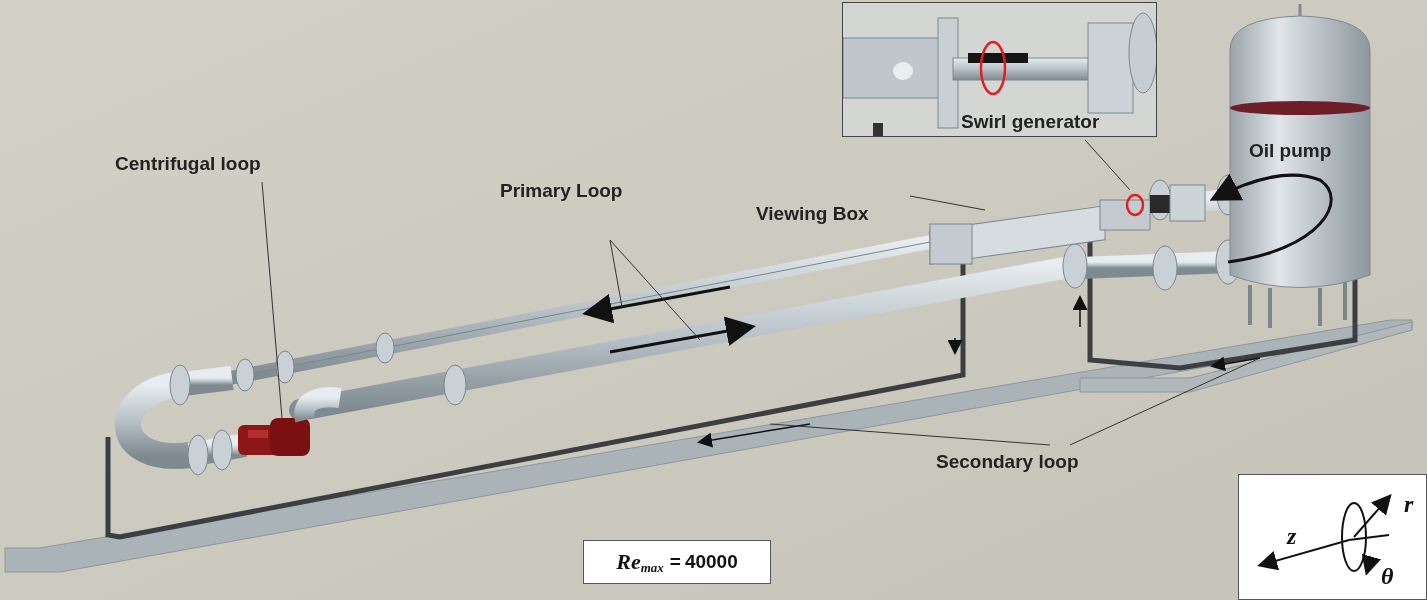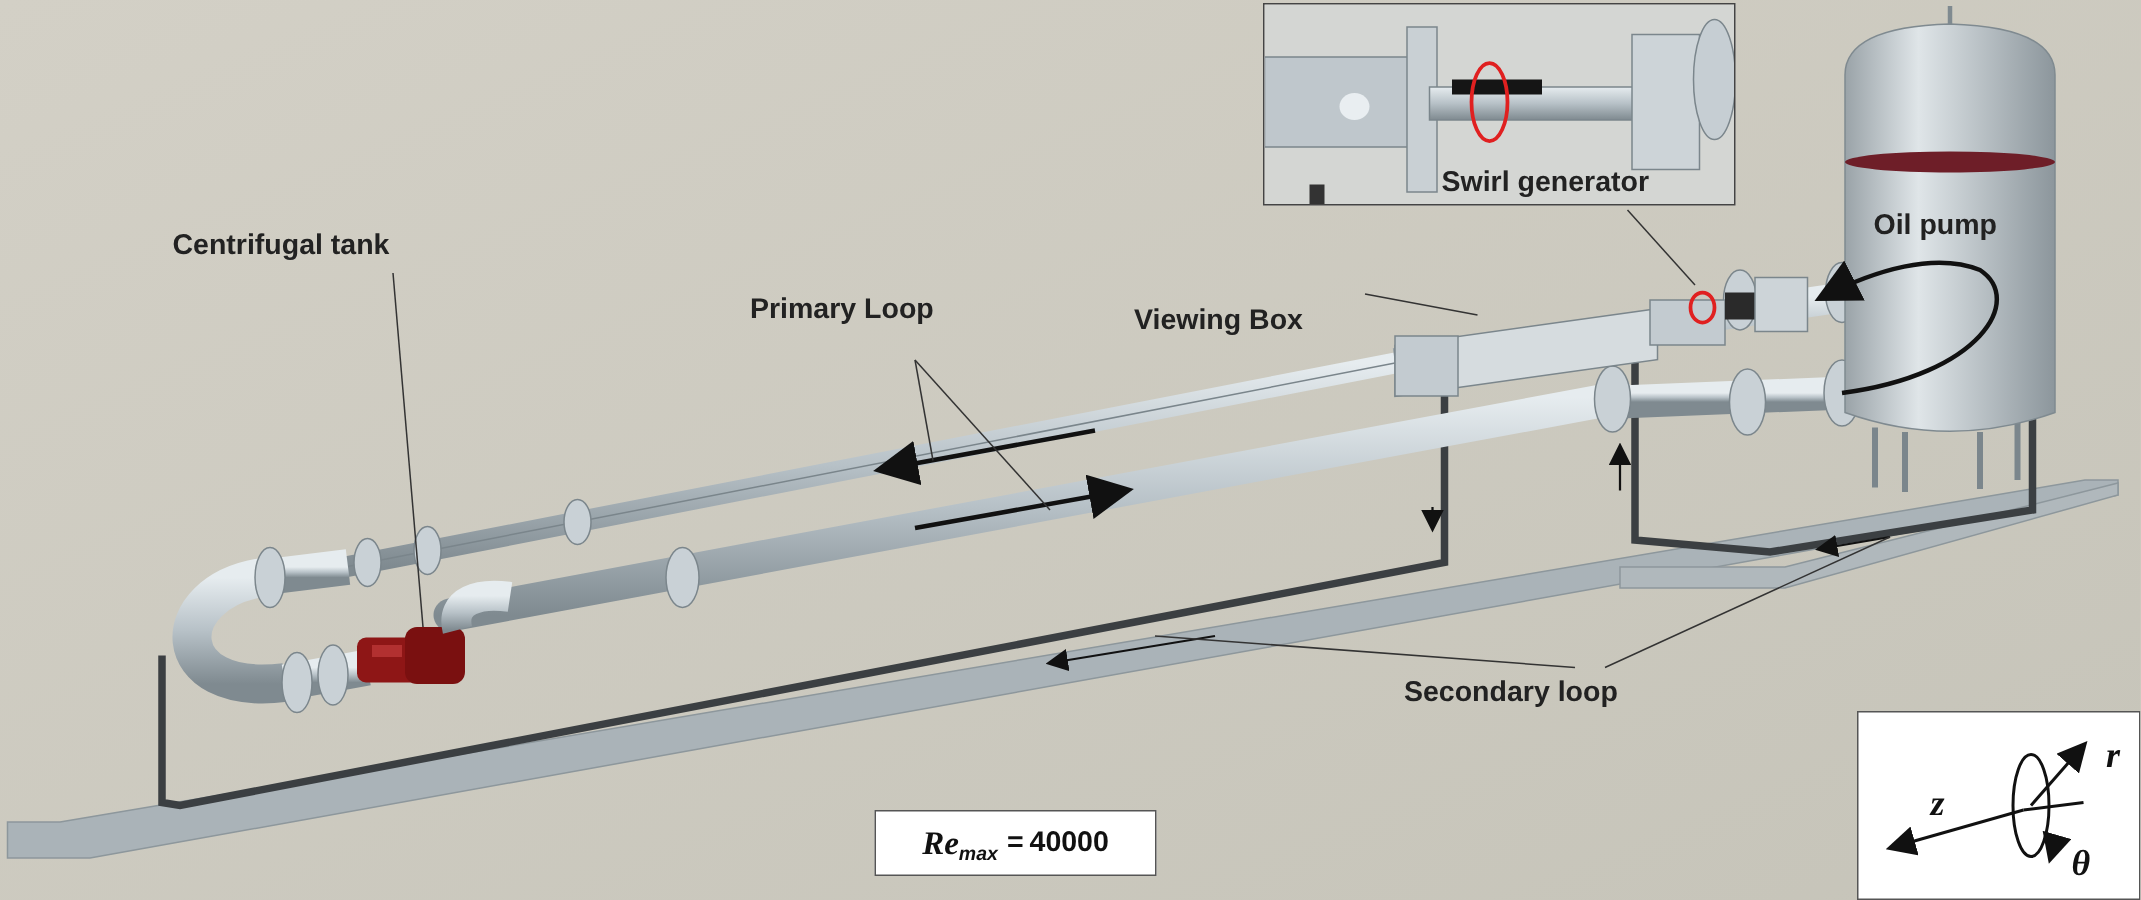--- a/index.html
+++ b/index.html
@@ -2,21 +2,21 @@
 <html><head>
 <meta charset="utf-8">
 <style>
   html, body { margin:0; padding:0; }
   body { width:1427px; height:600px; overflow:hidden; background:#cdcbbf; font-family:"Liberation Sans", sans-serif; }
   #stage { position:relative; width:1427px; height:600px; }
   #stage svg { position:absolute; left:0; top:0; }
   .lbl { position:absolute; font-weight:bold; font-size:19px; color:#222; white-space:nowrap; }
   .re-box { position:absolute; left:583px; top:540px; width:188px; height:44px; background:#fff; border:1.5px solid #555; box-sizing:border-box; display:flex; align-items:center; justify-content:center; font-size:19px; color:#111; }
   .re-box .re { font-family:"Liberation Serif", serif; font-style:italic; font-weight:bold; font-size:22px; }
-  .re-box .sub { font-family:Liberation Sans, sans-serif; font-style:italic; font-weight:bold; font-size:13px; position:relative; top:6px; }
+  .re-box .sub { font-family:Liberation Serif, serif; font-style:italic; font-weight:bold; font-size:13px; position:relative; top:6px; }
   .re-box .val { font-weight:bold; margin-left:4px; }
   .axes-box { position:absolute; left:1238px; top:474px; width:189px; height:126px; background:#fff; border:1.5px solid #555; box-sizing:border-box; }
   .ax-lbl { position:absolute; font-family:"Liberation Serif", serif; font-style:italic; font-weight:bold; font-size:24px; color:#111; }
   .inset { position:absolute; left:842px; top:2px; width:315px; height:135px; border:1.5px solid #444; box-sizing:border-box; overflow:hidden; background:#d8d8d4; }
 </style>
 </head>
 <body>
 
 <div id="stage">
   <svg width="1427" height="600" viewBox="0 0 1427 600">
@@ -137,22 +137,22 @@
       <rect x="110" y="55" width="140" height="22" fill="url(#pipeG)" stroke="#7b868c"></rect>
       <rect x="125" y="50" width="60" height="10" fill="#151515"></rect>
       <ellipse cx="150" cy="65" rx="12" ry="26" fill="none" stroke="#e02020" stroke-width="2.5"></ellipse>
       <rect x="245" y="20" width="45" height="90" fill="#cdd4d8" stroke="#7b868c"></rect>
       <ellipse cx="300" cy="50" rx="14" ry="40" fill="#c6ced3" stroke="#7b868c"></ellipse>
       <rect x="30" y="120" width="10" height="15" fill="#333"></rect>
     </svg>
     <span class="lbl" style="left:118px; top:108px;">Swirl generator</span>
   </div>
 
-  <span class="lbl" style="left:115px; top:153px;">Centrifugal tank</span>
-  <span class="lbl" style="left:500px; top:196px;">Primary Loop</span>
+  <span class="lbl" style="left:115px; top:153px;">Centrifugal loop</span>
+  <span class="lbl" style="left:500px; top:180px;">Primary Loop</span>
   <span class="lbl" style="left:756px; top:172px;margin-top:31px;">Viewing Box</span>
   <span class="lbl" style="left:1249px; top:140px;">Oil pump</span>
   <span class="lbl" style="left:936px; top:451px;">Secondary loop</span>
 
   <div class="re-box">
     <span class="re">Re</span>
     <span class="sub">max</span>
     <span class="val" style="margin-left:6px;">=</span>
     <span class="val">40000</span>
   </div>

